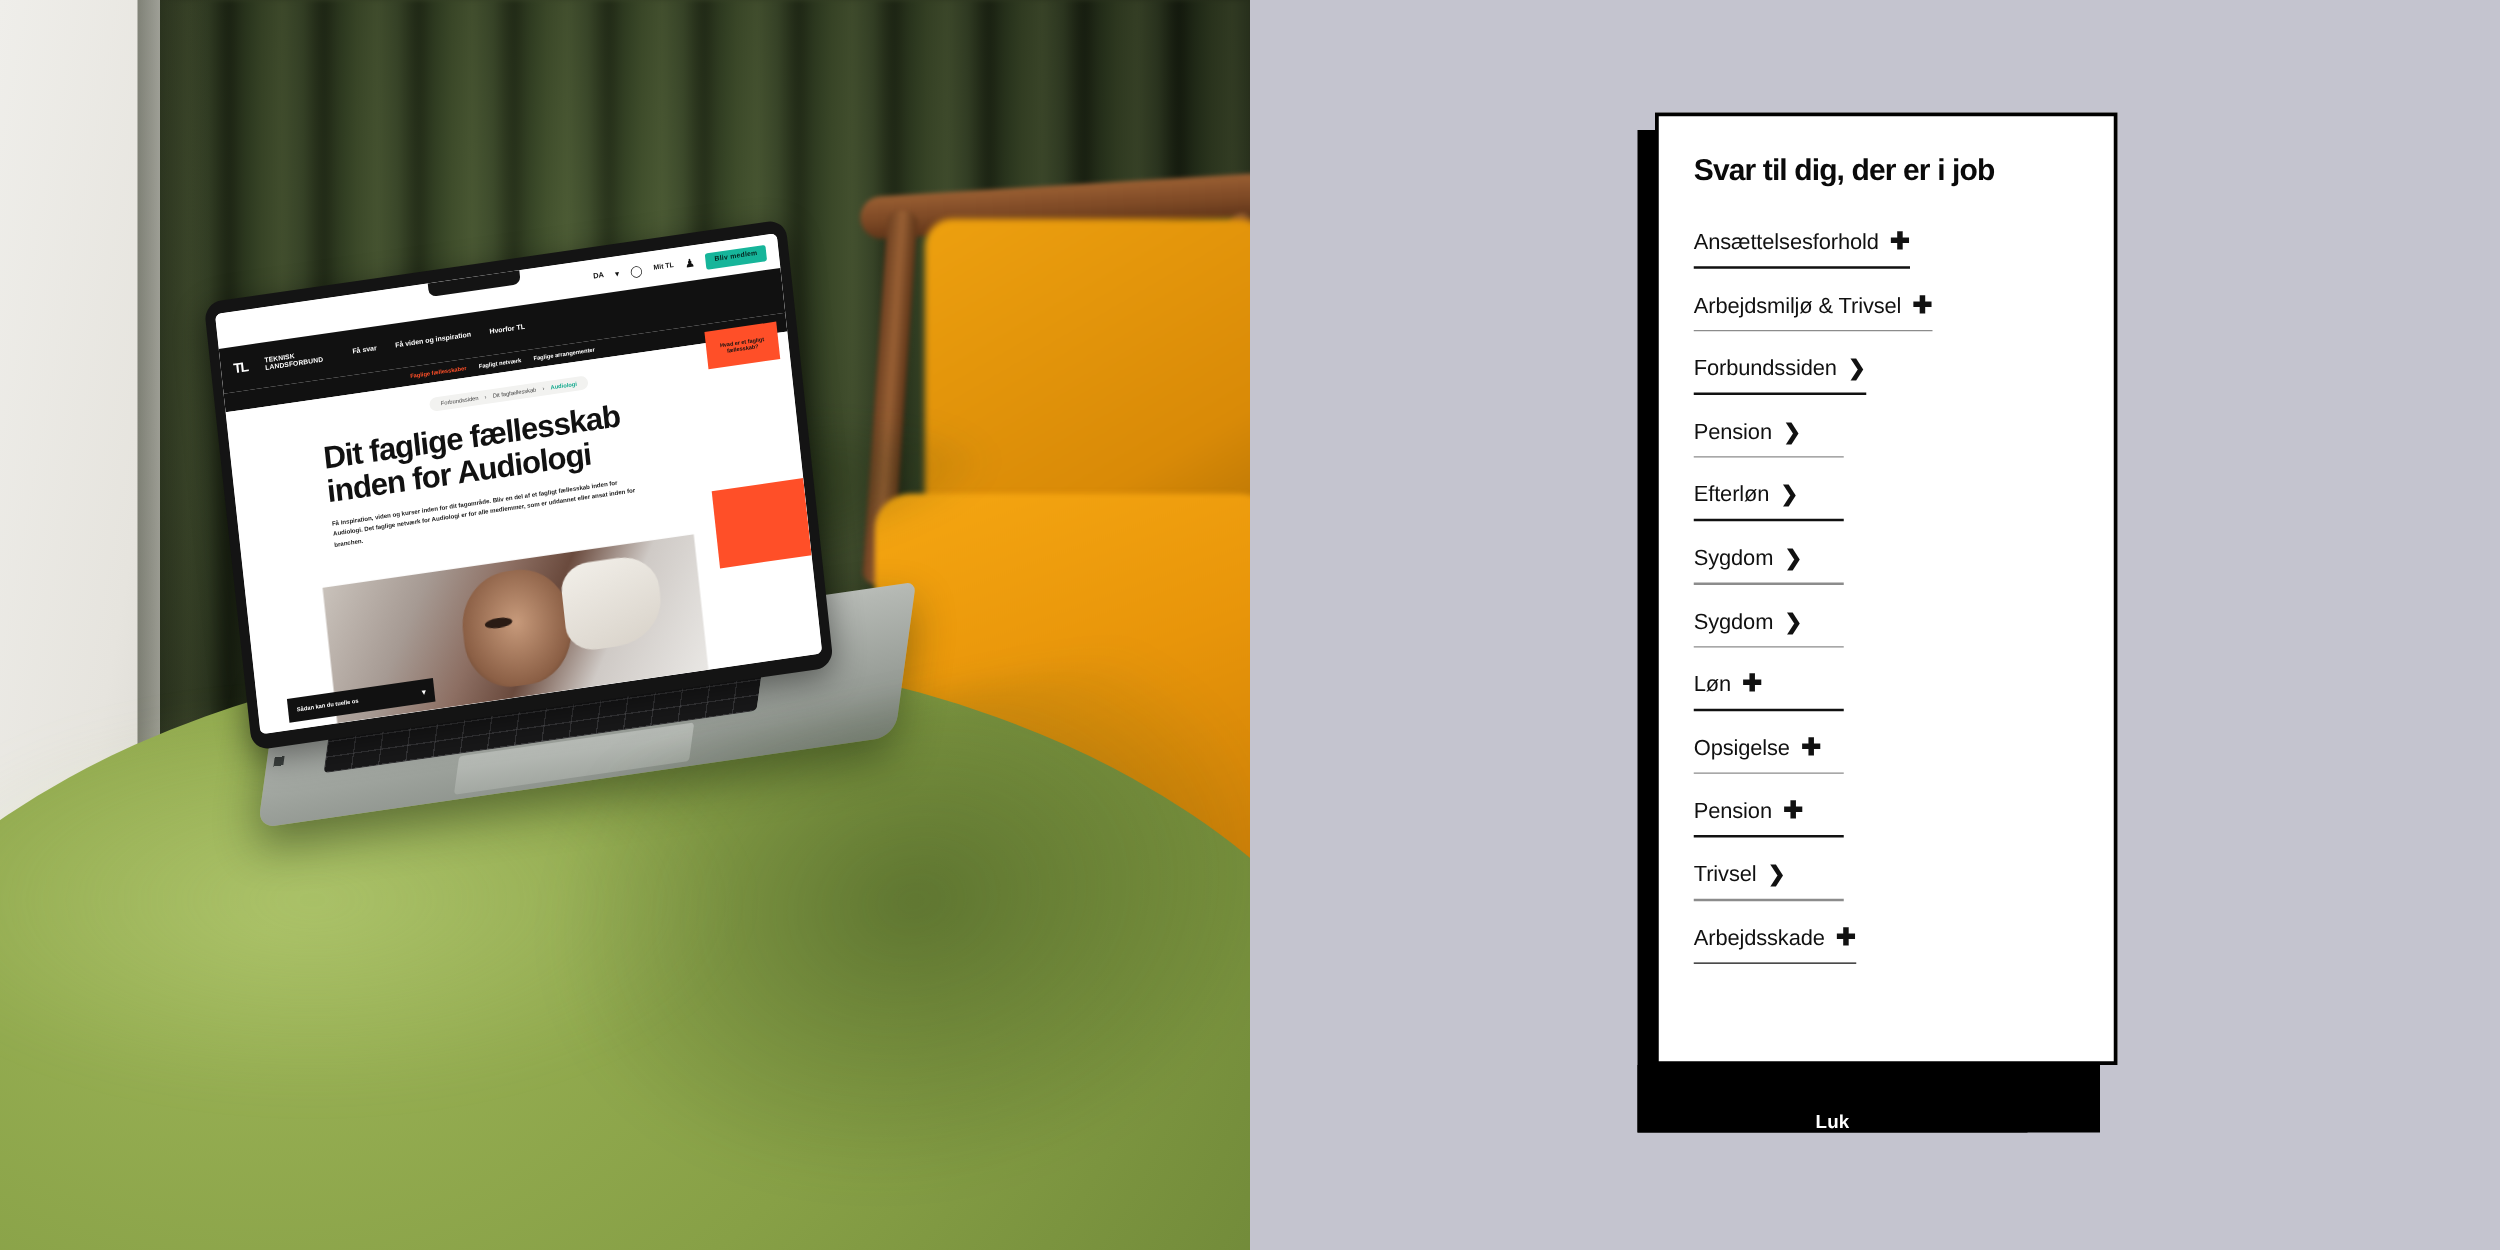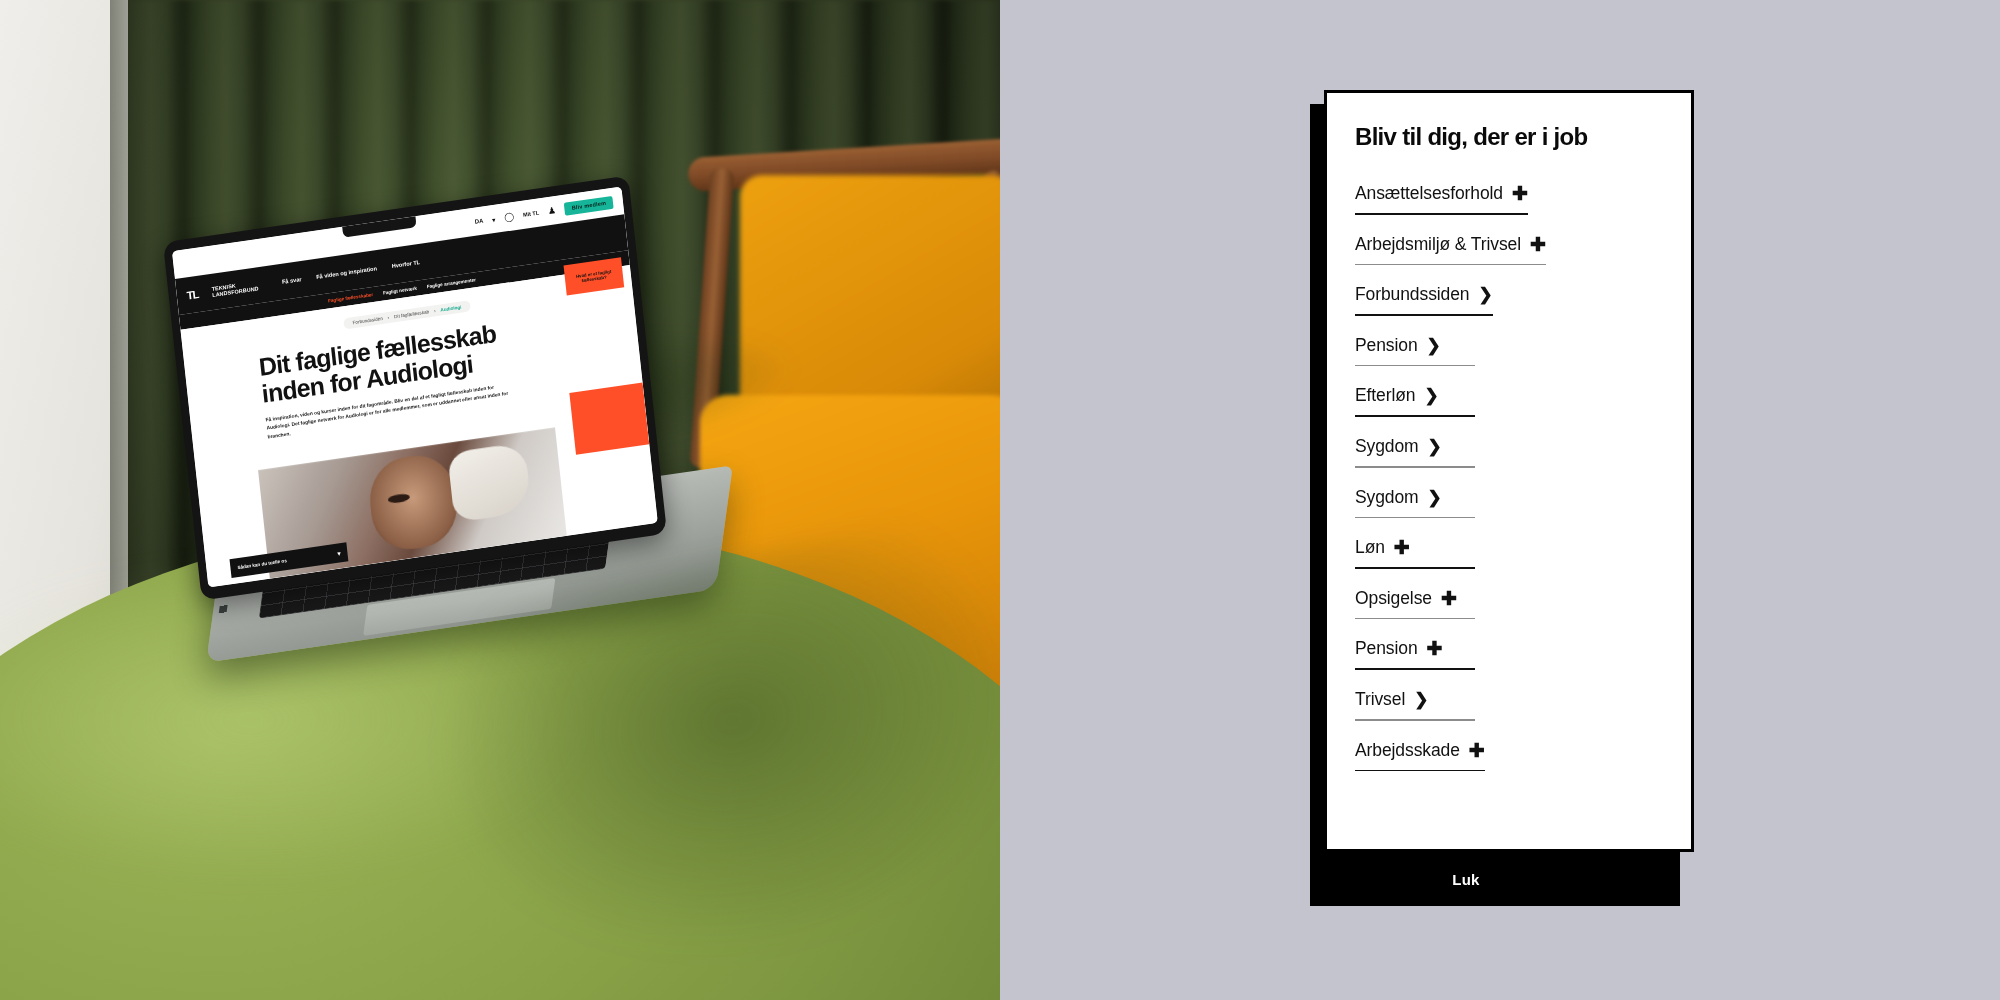--- a/index.html
+++ b/index.html
@@ -246,21 +246,21 @@
   .row { position:relative; padding:10px 0 9px 0; width:fit-content; min-width:120px; }
   .row-inner { display:flex; align-items:center; gap:9px; }
   .row-label { font-size:17.5px; color:#111; letter-spacing:-.1px; white-space:nowrap; }
   .row-icon { font-size:16px; font-weight:900; color:#111; line-height:1; }
   .row-icon.plus { font-size:19px; }
   .row-icon.chev { font-size:17px; }
   .rule { height:1.6px; background:#111; margin-top:9px; width:100%; }
   .rule.soft { background:#8c8c8c; }
   .footer {
     position:absolute; left:0; top:762px; width:312px; height:54px;
-    background:#000; display:flex; align-items:center; justify-content:center;
+    background:#000; display:flex; align-items:flex-end; justify-content:center;
   }
   .footer span { font-size:15px; font-weight:700; color:#fff; letter-spacing:.2px; }
 </style>
 </head>
 <body>
 
 <div id="photo">
   <div class="curtain"></div>
   <div class="curtain-vig"></div>
   <div class="chair-wood-top"></div>
@@ -346,21 +346,21 @@
       </div>
     </div>
   </div>
   <div class="table-shade"></div>
 </div>
 
 <div id="dialog">
   <div class="shadow-box"></div>
 
   <div class="card">
-    <h2 class="card-title">Bliv til dig, der er i job</h2>
+    <h2 class="card-title">Svar til dig, der er i job</h2>
     <div class="list" id="topic-list">
         <div class="row">
           <div class="row-inner">
             <span class="row-label">Ansættelsesforhold</span>
             <span class="row-icon plus">✚</span>
           </div>
           <div class="rule"></div>
         </div>
         <div class="row">
           <div class="row-inner">

